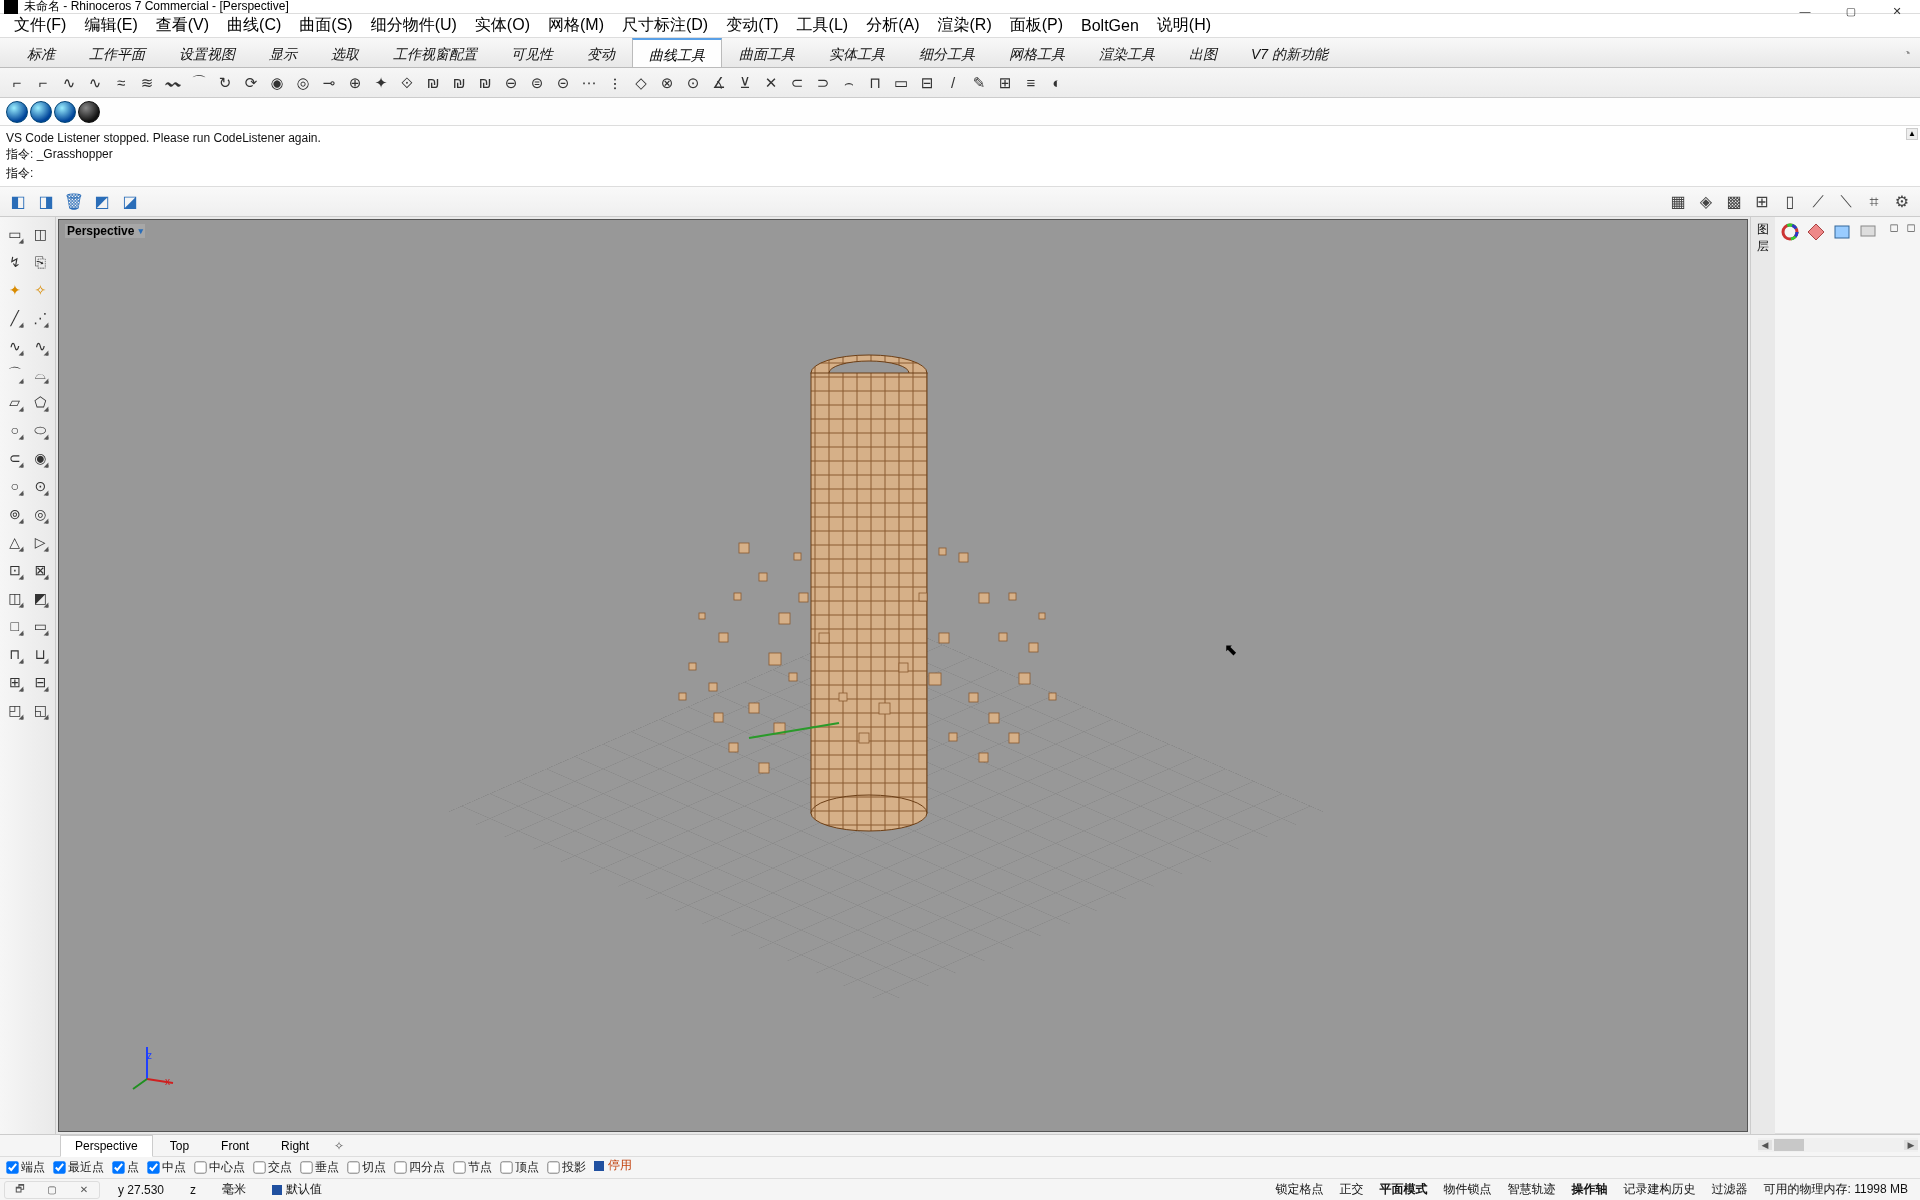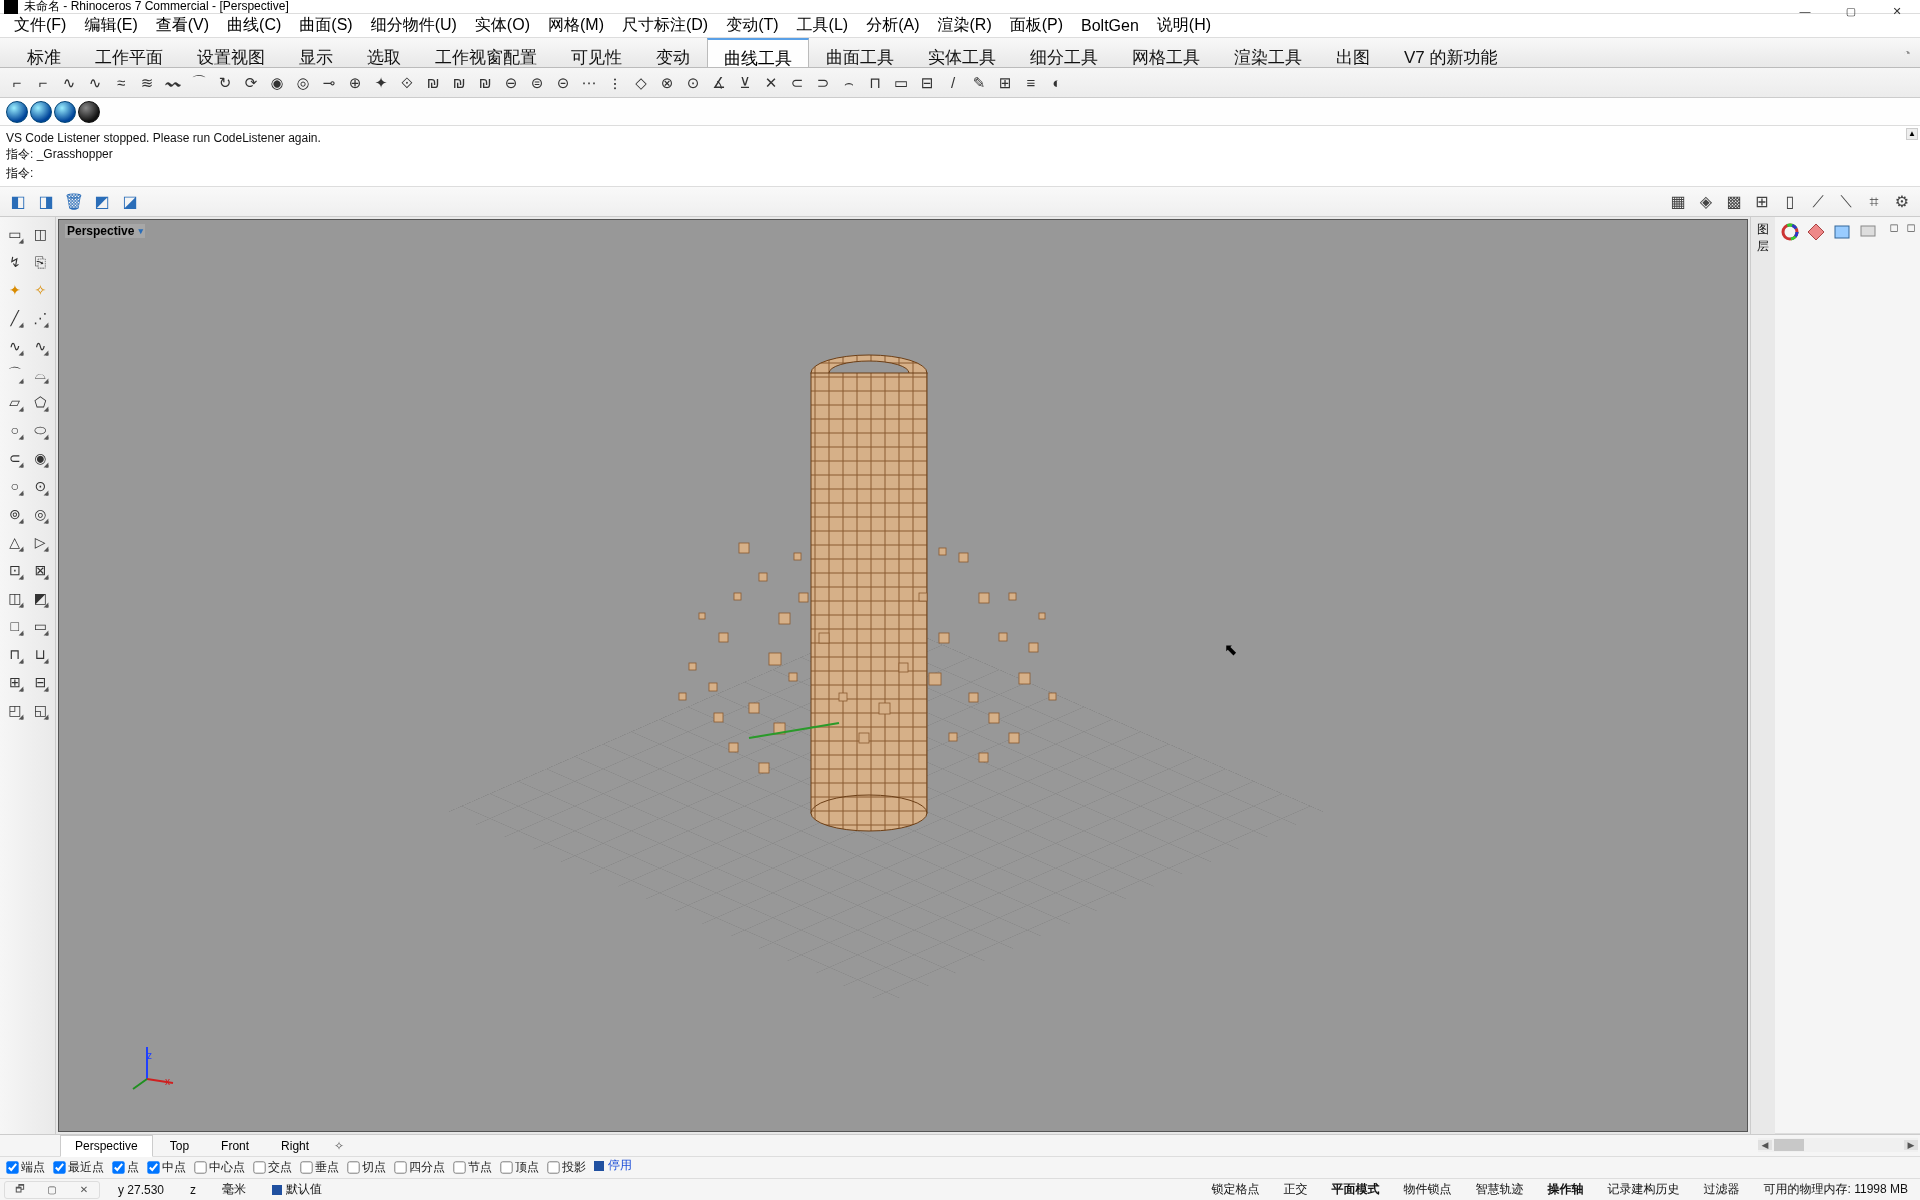--- a/index.html
+++ b/index.html
@@ -60,24 +60,25 @@
   .tabbar {
     height: 30px;
     background: linear-gradient(#f8f8f8,#e8e8e8);
     display: flex;
     align-items: stretch;
     padding-left: 10px;
     border-bottom: 1px solid #bbb;
   }
   .tabbar .tab {
     padding: 7px 16px 5px 16px;
-    font-size: 17px;
+    font-size: 14px;
     border: 1px solid transparent;
     border-bottom: none;
     color: #111;
+    font-style: italic;
   }
   .tabbar .tab.active {
     border-color: #bbb;
     border-top: 2px solid #5aa0e6;
     background: #fefefe;
     color: #000;
   }
   .tabbar .right-icon {
     margin-left: auto;
     width: 26px;
@@ -331,38 +332,38 @@
     height:22px;
     background:#f5f5f5;
     border-top:1px solid #ddd;
     display:flex;
     padding:0 6px;
     gap:2px;
     font-size:12px;
   }
   .osnapbar label{ display:flex;align-items:center;gap:2px;margin-right:6px;color:#222;}
   .osnapbar input[type=checkbox]{transform:scale(0.95);}
-  .osnapbar .stop{color:#1d4ed8;}
+  .osnapbar .stop{color:#c2410c;}
   .osnapbar .stop .sq{display:inline-block;width:10px;height:10px;background:#2050a0;margin-right:4px;vertical-align:middle;}
 
   
   .statusbar{
     height:22px;
     background:#f5f5f5;
     border-top:1px solid #ddd;
     display:flex;
     align-items:center;
     padding:0 4px;
     gap:10px;
     font-size:12px;
     color:#111;
   }
   .statusbar .cell{padding:0 8px;}
   .statusbar .cell.mono{font-family:Liberation Sans, sans-serif;}
-  .statusbar .right{margin-left:auto;display:flex;gap:8px;align-items:center;}
+  .statusbar .right{margin-left:auto;display:flex;gap:0;align-items:center;}
   .statusbar .winctrl{
     display:flex;gap:2px;
     border:1px solid #ddd;border-radius:3px;
   }
   .statusbar .winctrl div{width:30px;height:16px;display:flex;align-items:center;justify-content:center;font-size:10px;color:#555;}
   .statusbar .swatch{display:inline-block;width:10px;height:10px;background:#2050a0;margin-right:4px;vertical-align:middle;}
   .statusbar .bold{font-weight:bold;}
 
 </style>
 </head>

